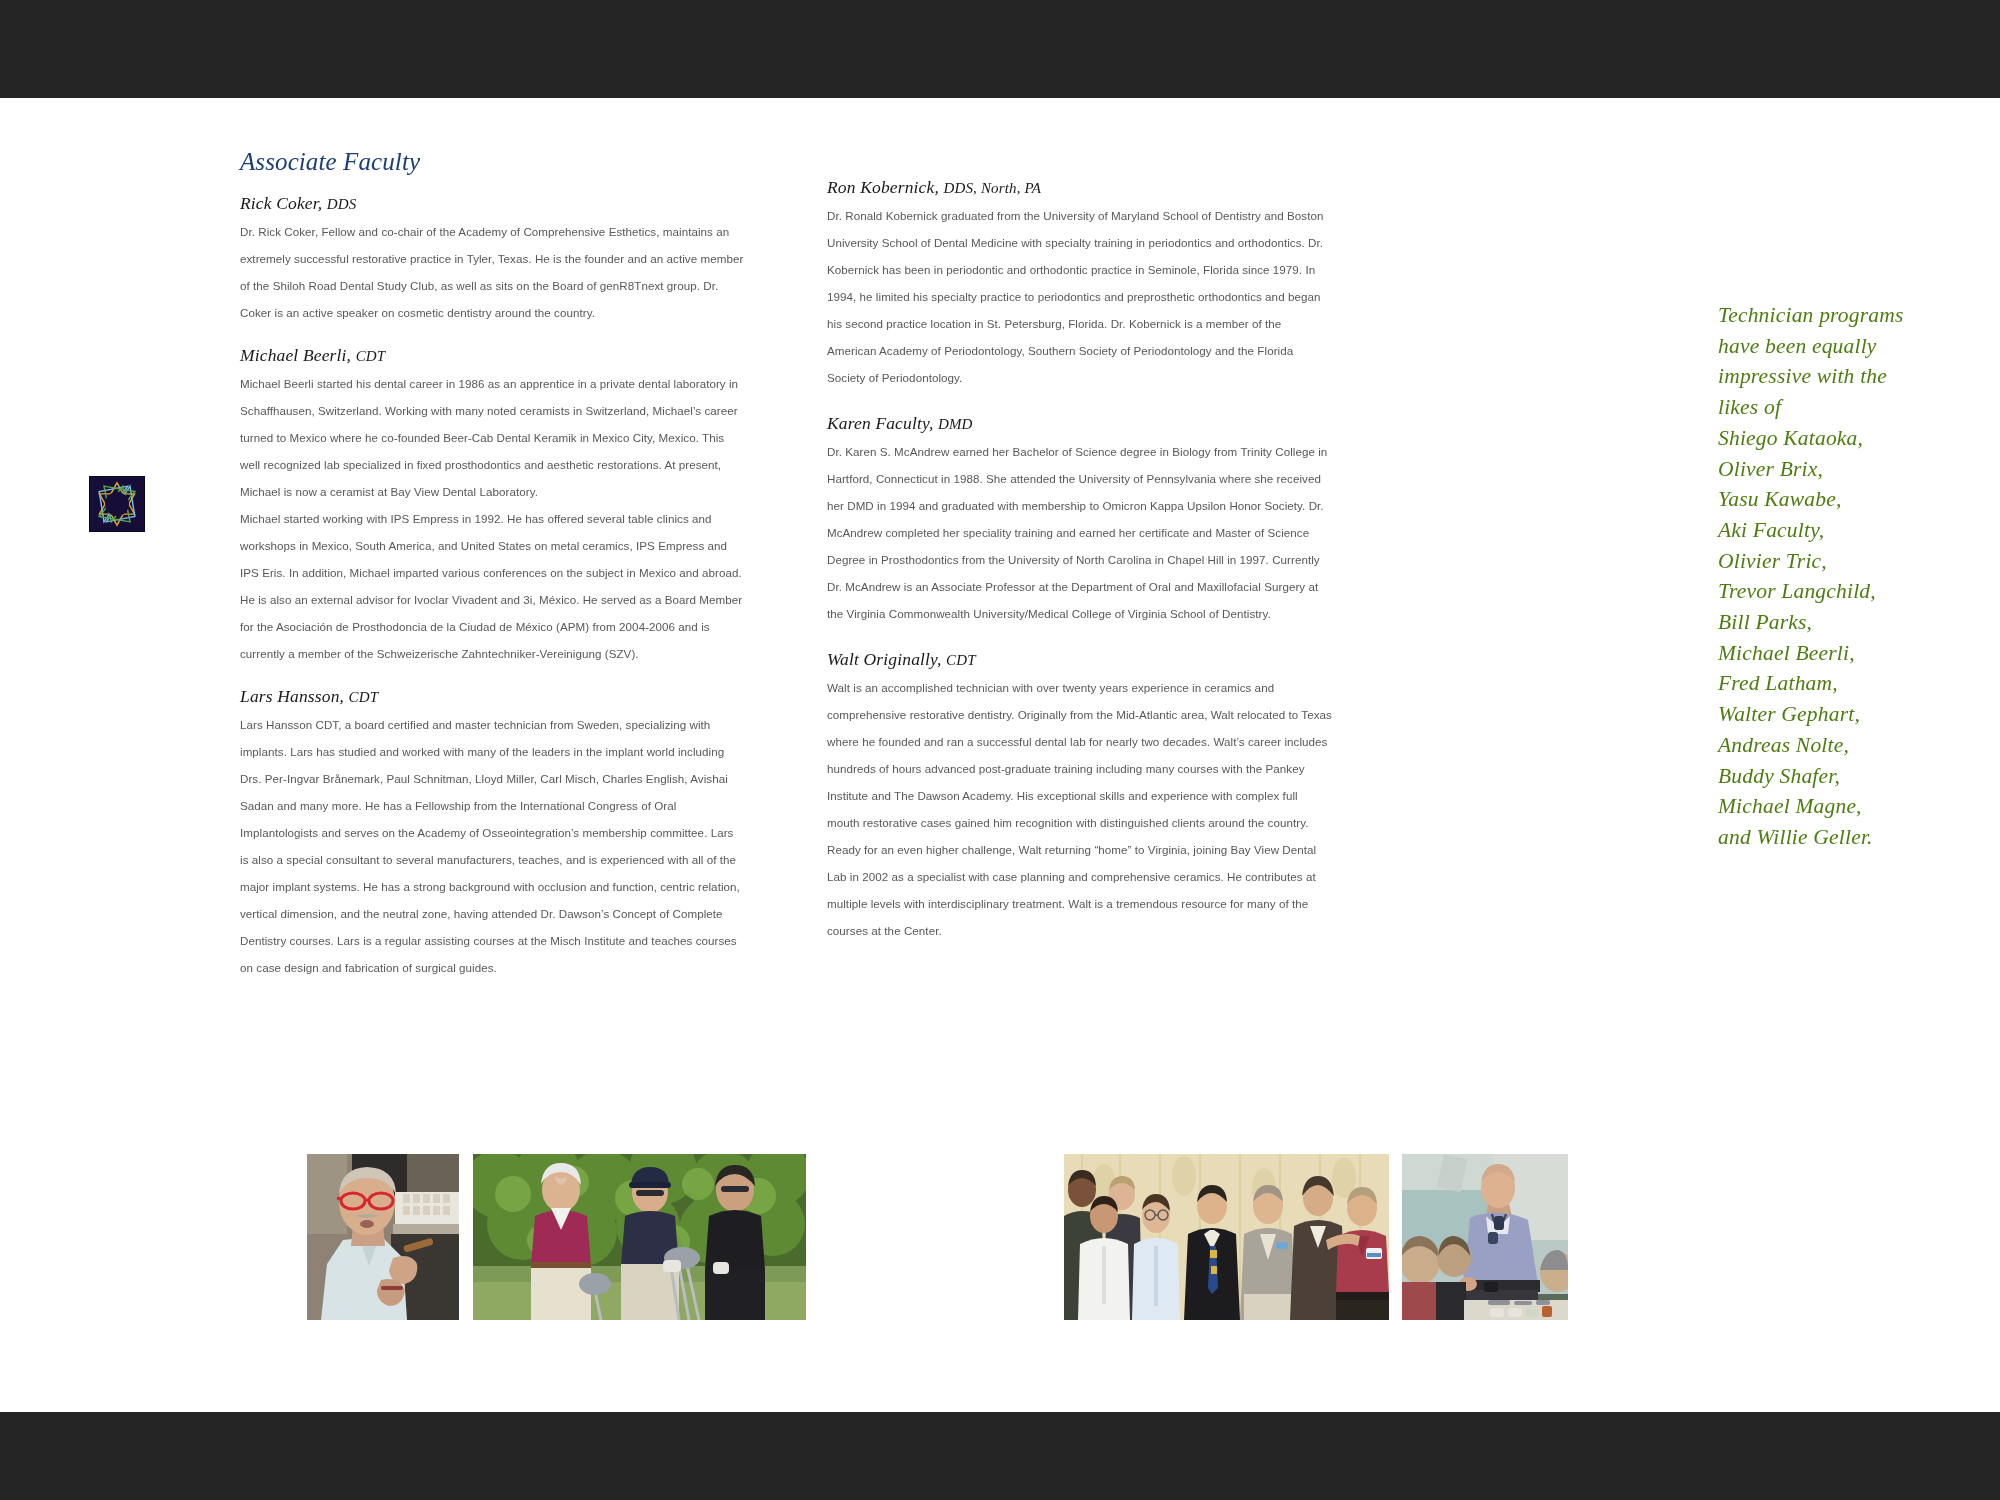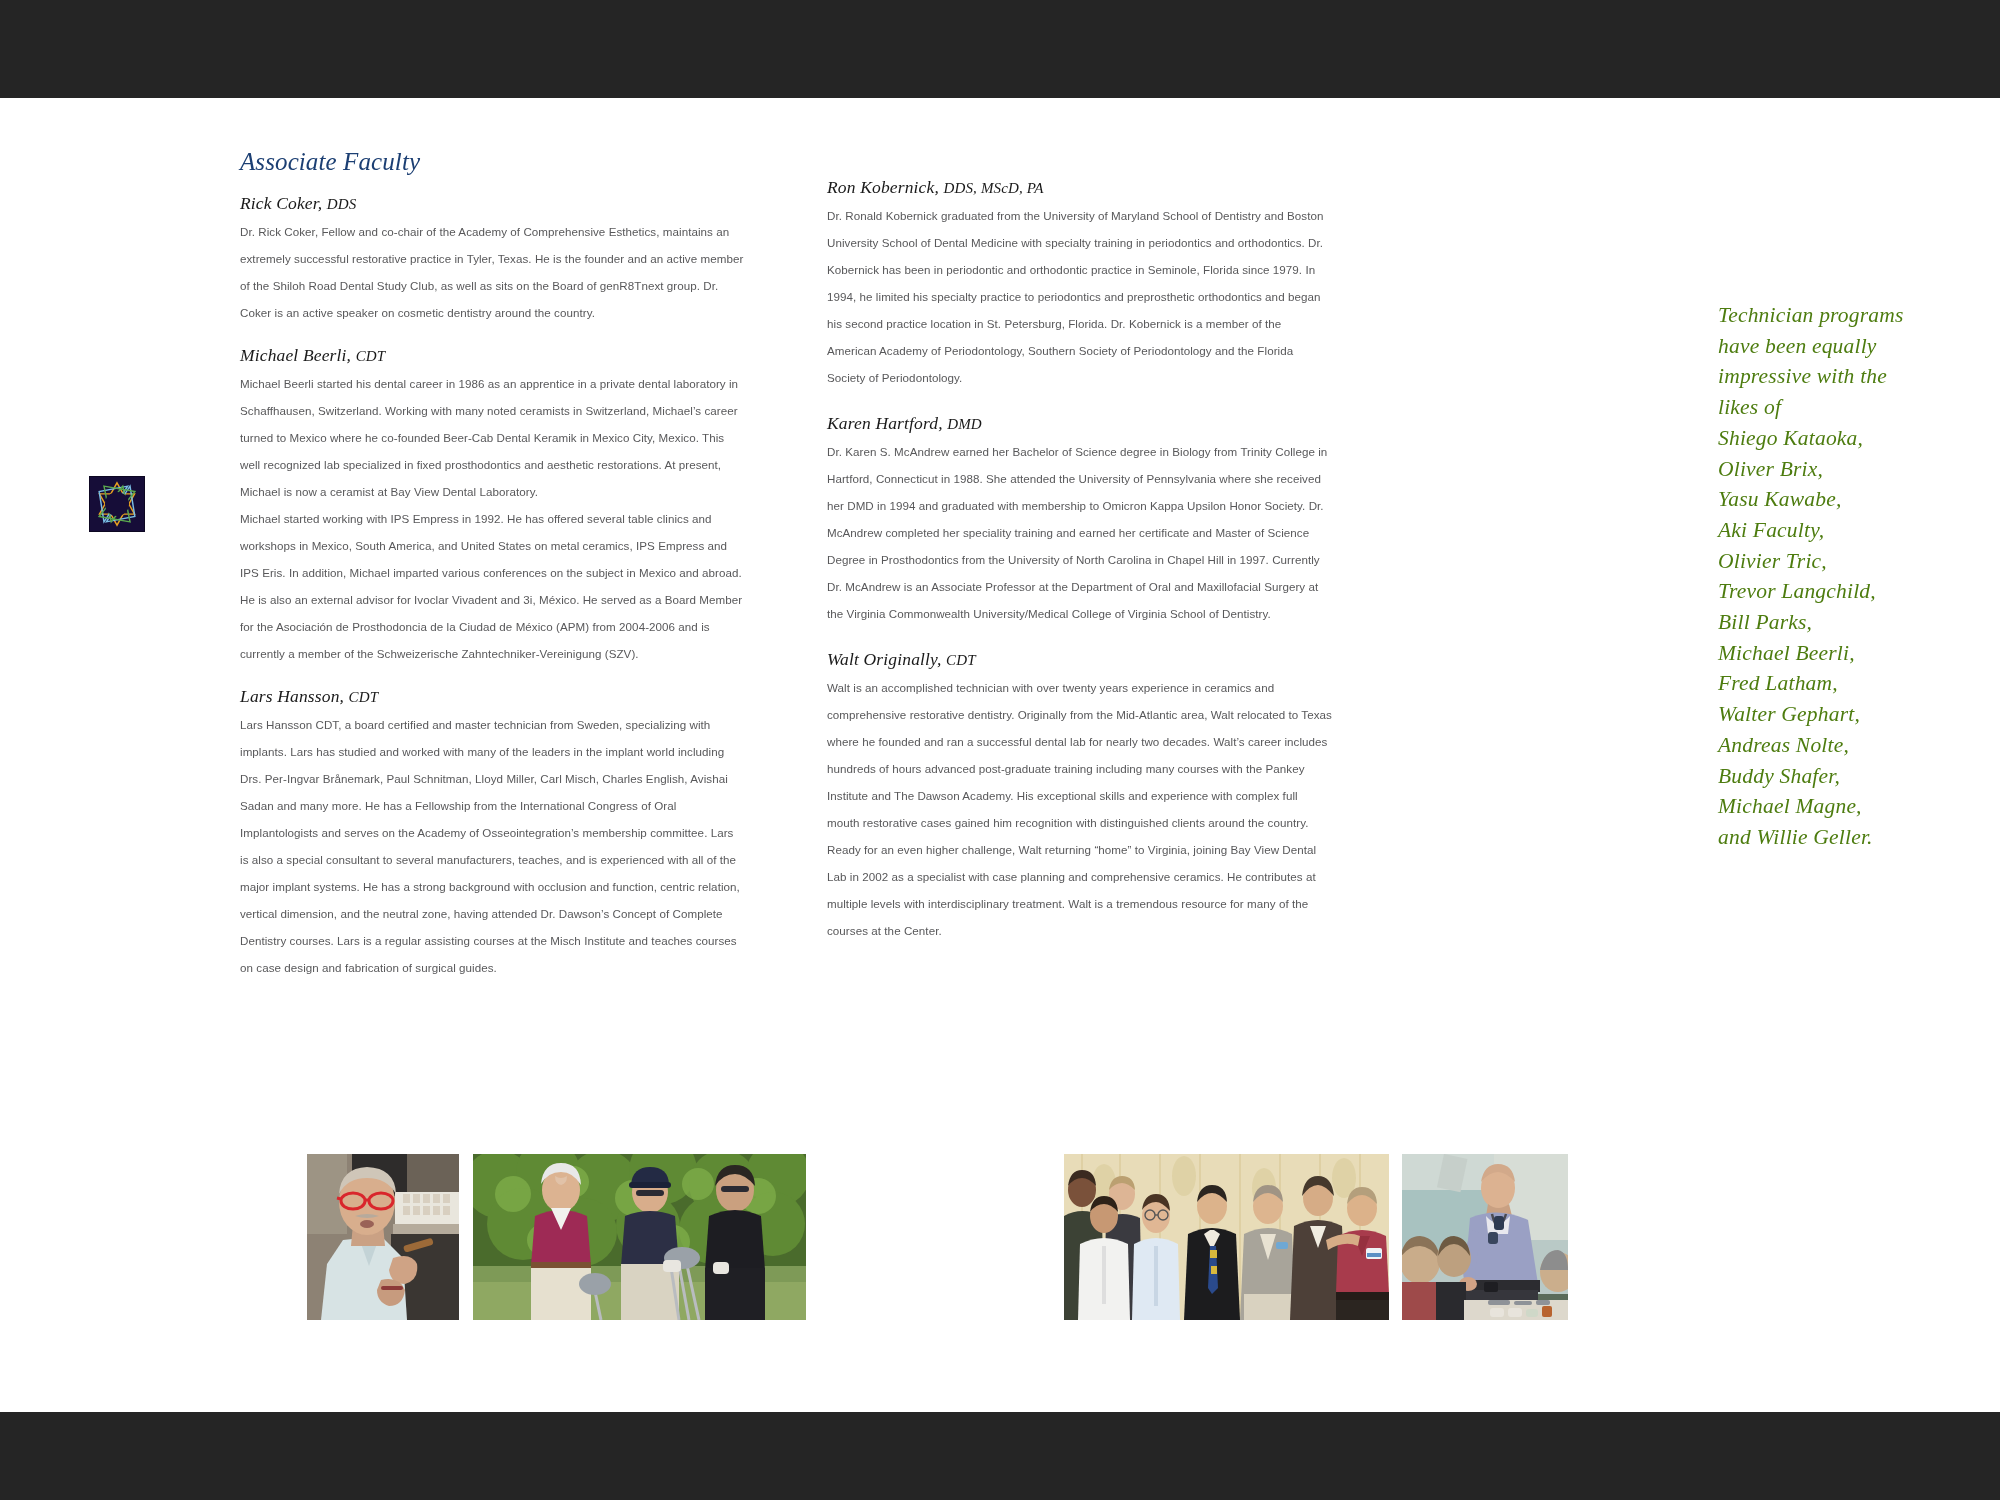--- a/index.html
+++ b/index.html
@@ -187,30 +187,30 @@
         </div>
       </div>
 
     </div>
 
     <div class="col col-right">
 
       <div class="bio">
         <div class="bio-name">
           <span>Ron Kobernick,</span>
-          <span class="cred">DDS, MScD, PA</span>
+          <span class="cred">DDS, North, PA</span>
         </div>
         <div class="bio-body">
           <p>Dr. Ronald Kobernick graduated from the University of Maryland School of Dentistry and Boston University School of Dental Medicine with specialty training in periodontics and orthodontics. Dr. Kobernick has been in periodontic and orthodontic practice in Seminole, Florida since 1979. In 1994, he limited his specialty practice to periodontics and preprosthetic orthodontics and began his second practice location in St. Petersburg, Florida. Dr. Kobernick is a member of the American Academy of Periodontology, Southern Society of Periodontology and the Florida Society of Periodontology.</p>
         </div>
       </div>
 
       <div class="bio">
         <div class="bio-name">
-          <span>Karen Hartford,</span>
+          <span>Karen Faculty,</span>
           <span class="cred">DMD</span>
         </div>
         <div class="bio-body">
           <p>Dr. Karen S. McAndrew earned her Bachelor of Science degree in Biology from Trinity College in Hartford, Connecticut in 1988. She attended the University of Pennsylvania where she received her DMD in 1994 and graduated with membership to Omicron Kappa Upsilon Honor Society. Dr. McAndrew completed her speciality training and earned her certificate and Master of Science Degree in Prosthodontics from the University of North Carolina in Chapel Hill in 1997. Currently Dr. McAndrew is an Associate Professor at the Department of Oral and Maxillofacial Surgery at the Virginia Commonwealth University/Medical College of Virginia School of Dentistry.</p>
         </div>
       </div>
 
       <div class="bio">
         <div class="bio-name">
           <span>Walt Originally,</span>

